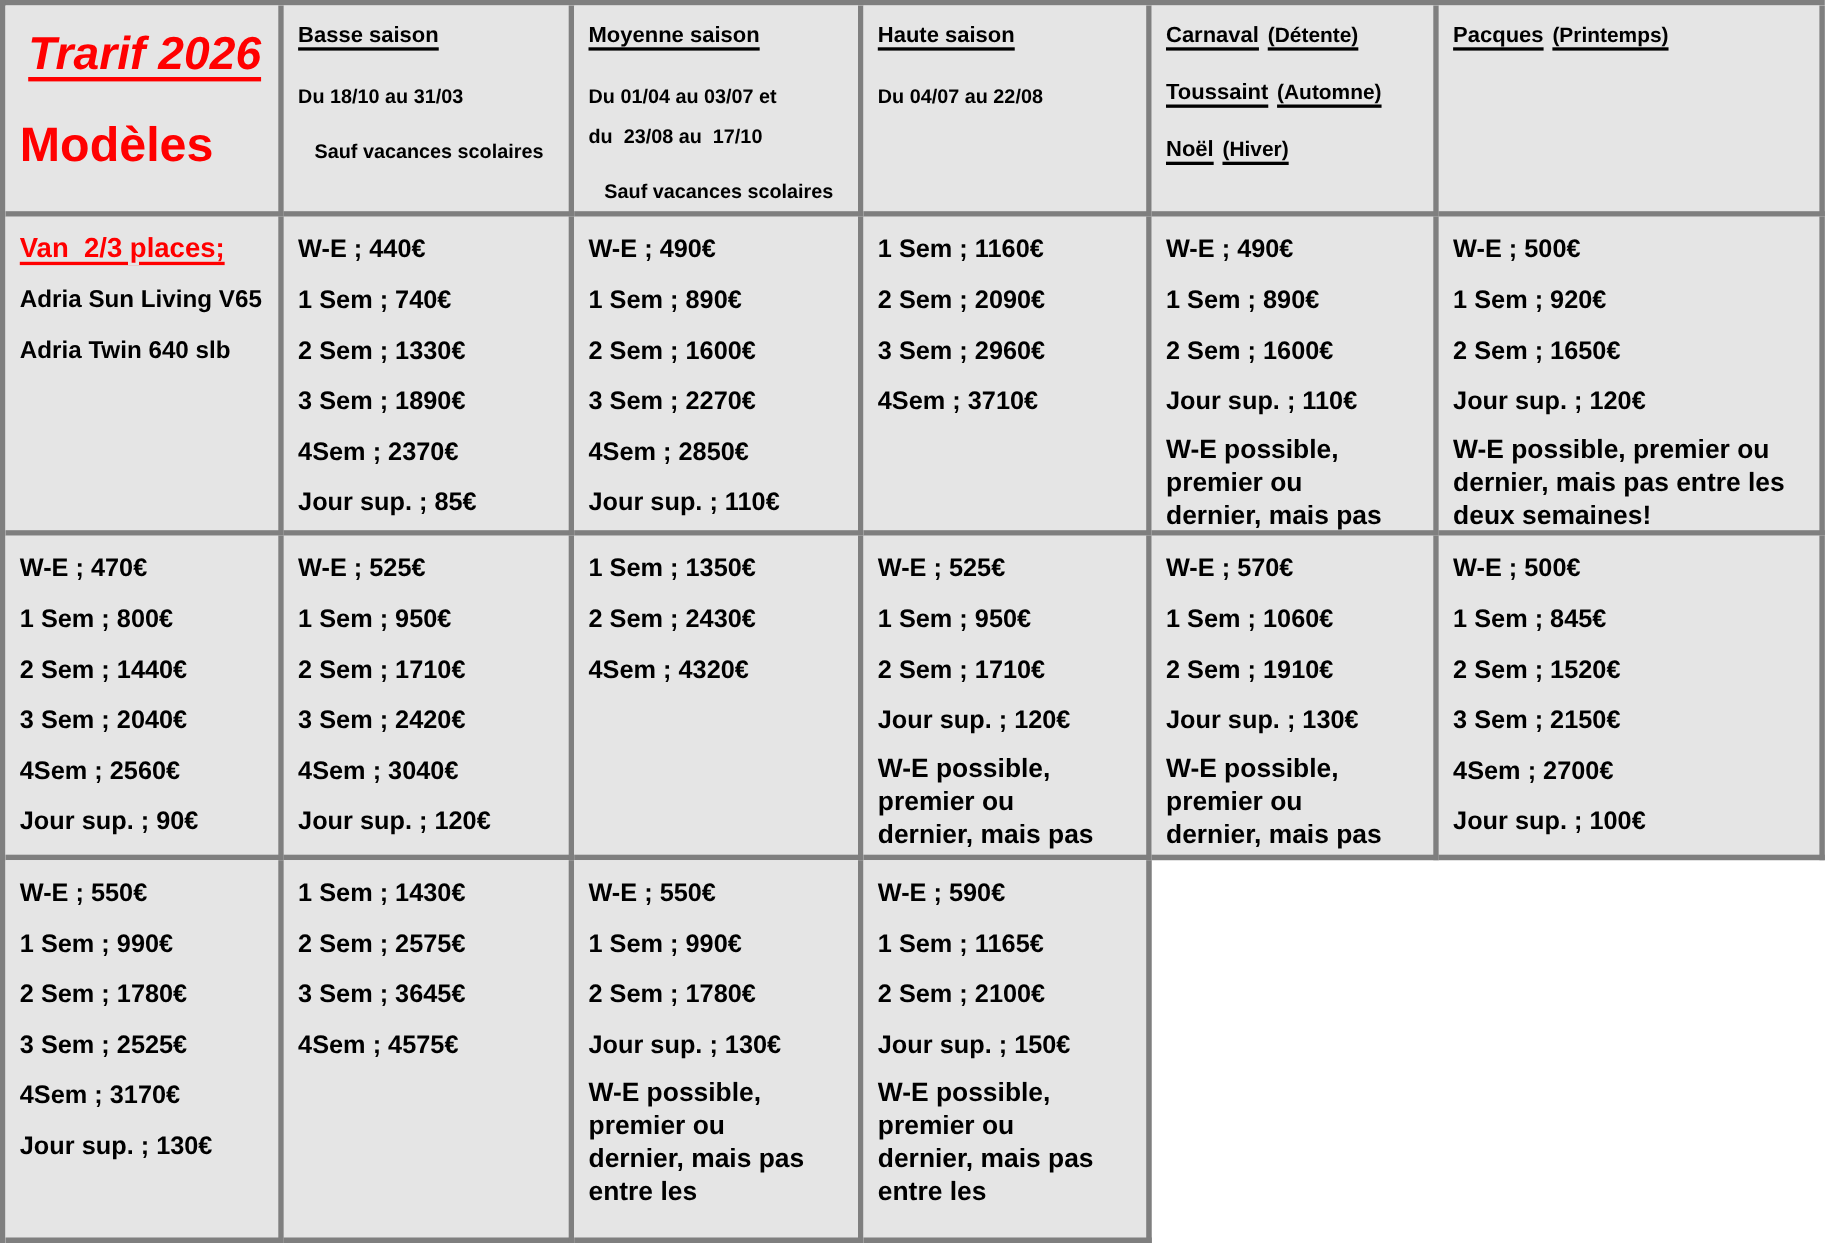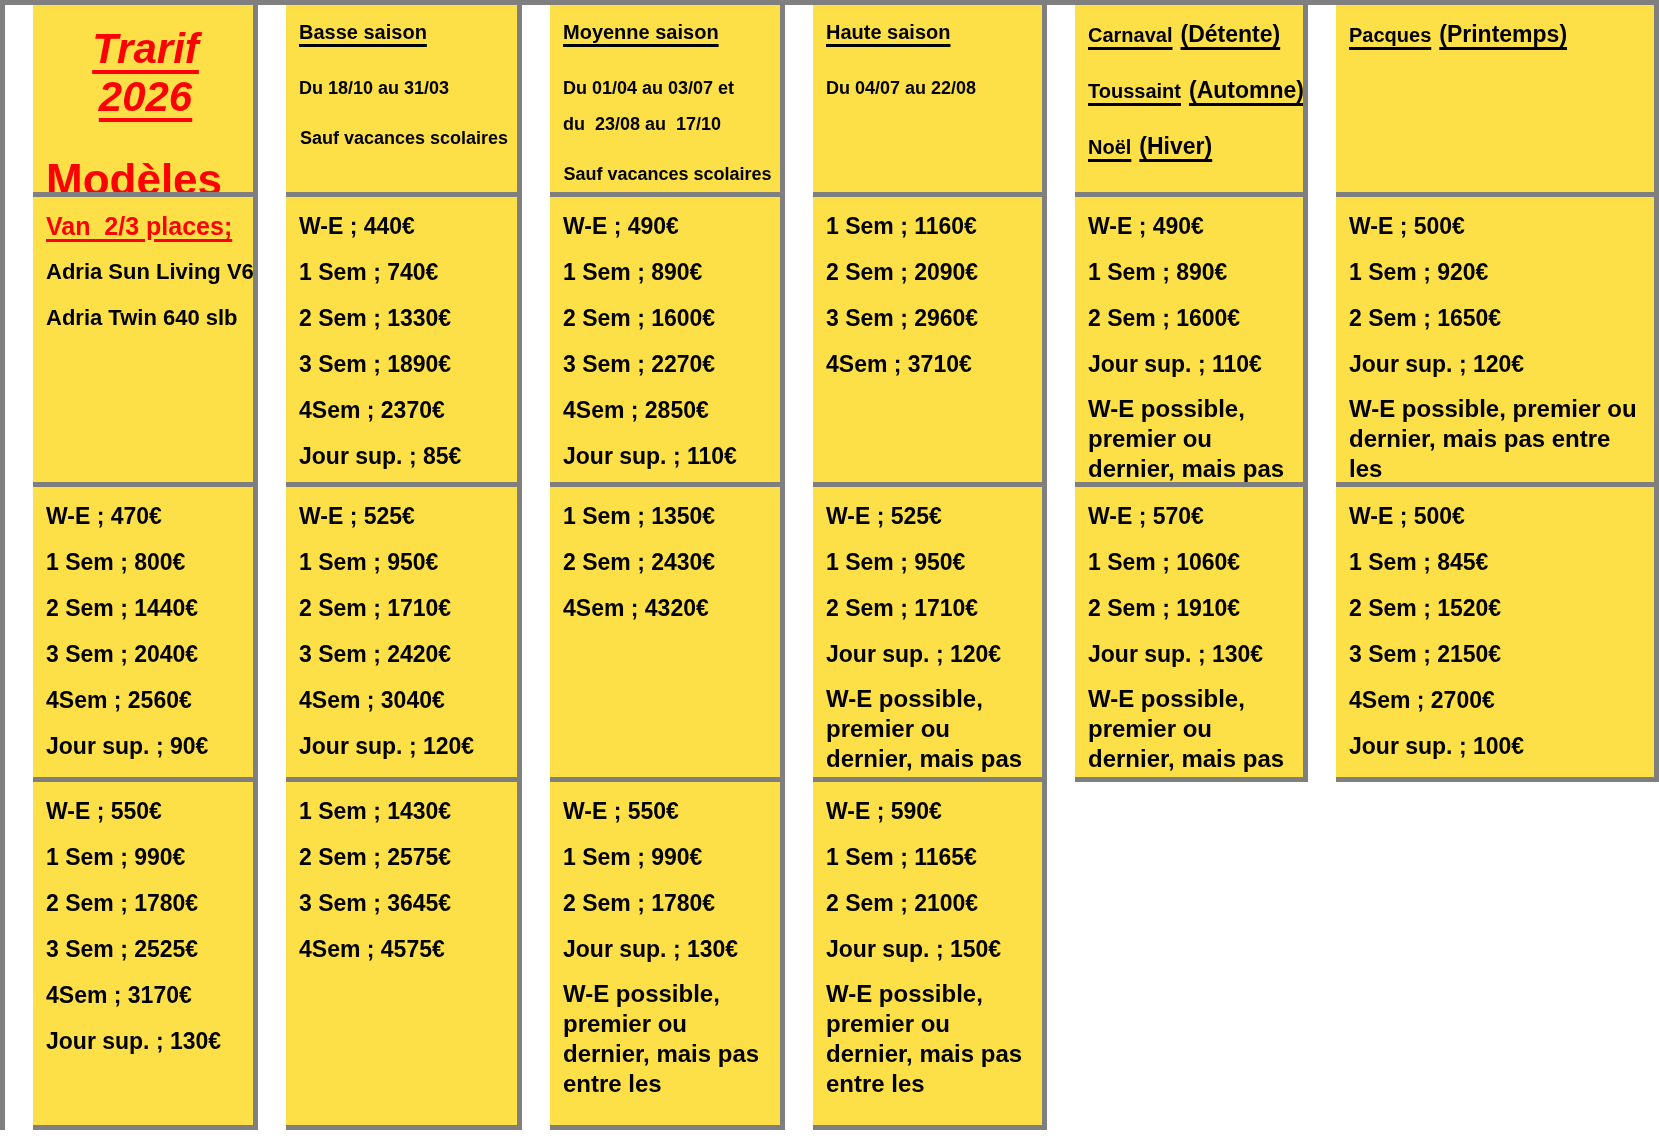--- a/index.html
+++ b/index.html
@@ -14,36 +14,35 @@
     border-top:5px solid #7f7f7f;
     border-left:5px solid #7f7f7f;
     width:1654px;
   }
   .cell {
     box-sizing:border-box;
     border-right:5px solid #7f7f7f;
     border-bottom:5px solid #7f7f7f;
     padding:6px 8px 0 13px;
     overflow:hidden;
-    background:#fde047;
-    margin-left:28px;
+    background:#e5e5e5;
   }
   
   .main-title {
     color:#ff0000; font-size:42px; font-style:italic; text-align:center;
     margin-top:14px;
     text-decoration:underline; text-decoration-thickness:4px; text-underline-offset:7px;
     text-decoration-color:#ff0000;
   }
   .sub-title { color:#ff0000; font-size:44px; margin-top:34px; }
   .season-title { margin-top:10px; white-space:pre; }
   .season-title + .season-title { margin-top:29px; }
   .ul { text-decoration:underline; text-decoration-thickness:2.5px; text-underline-offset:5px; }
   .sname { font-size:20px; }
-  .sparen { font-size:23px; margin-left:8px; }
+  .sparen { font-size:19px; margin-left:8px; }
   .hpara { font-size:18px; margin-top:24px; white-space:pre-wrap; line-height:36px; }
   .season-title + .hpara { margin-top:26px; }
   .hpara + .hpara { margin-top:14px;text-align:center; }
   
   .model-line, .price-line {
     height:46px; display:flex; align-items:center;
     font-size:22px; white-space:pre;
   }
   .price-line { font-size:23px; }
   .model-line.red-ul {

